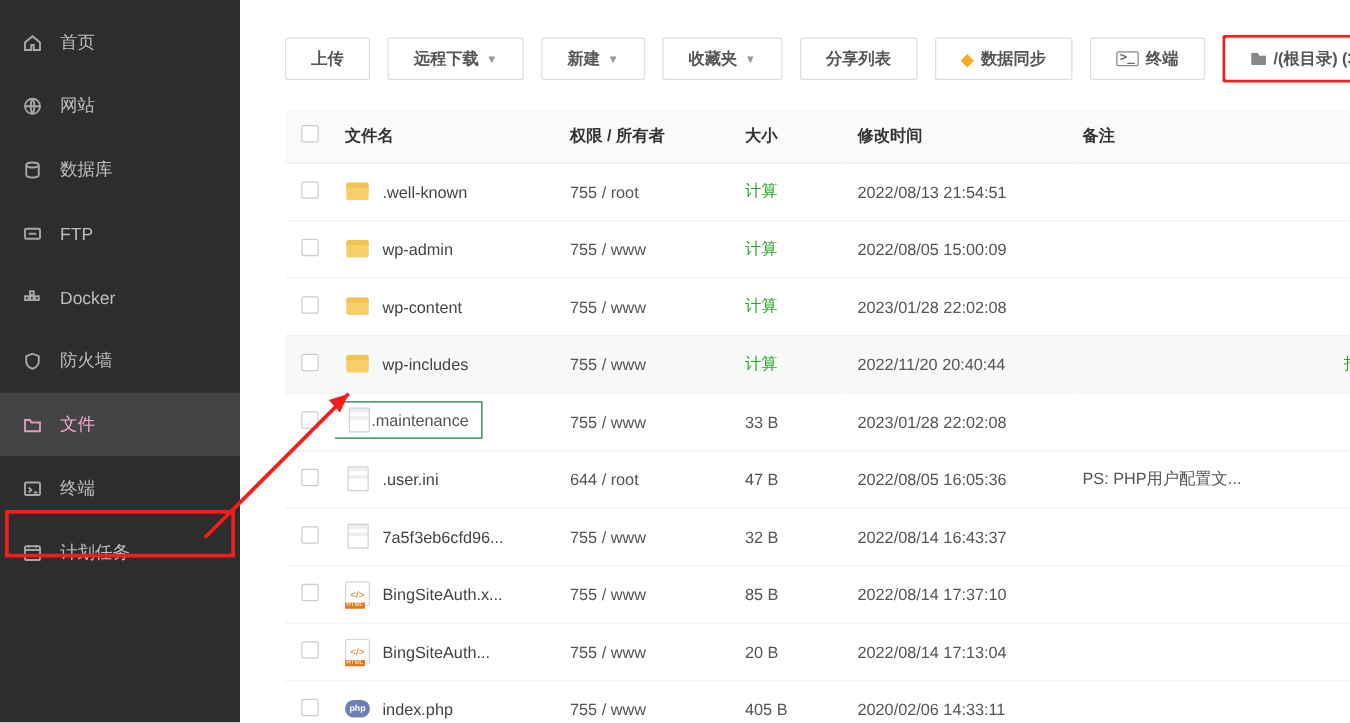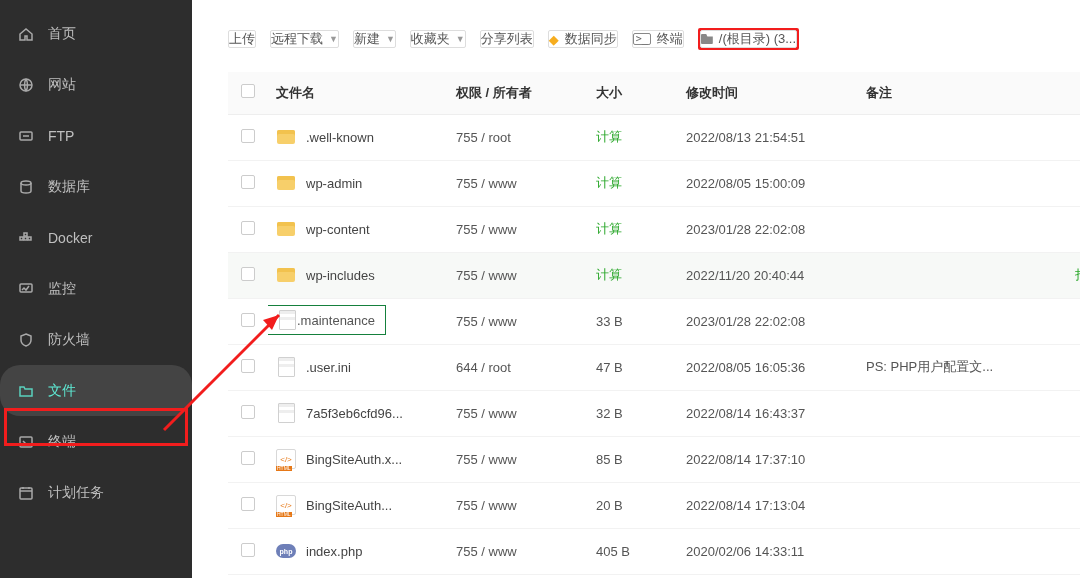--- a/index.html
+++ b/index.html
@@ -27,22 +27,21 @@
   .nav-item {
     display: flex;
     align-items: center;
     height: 51px;
     padding-left: 18px;
     cursor: pointer;
     font-size: 14px;
   }
   .nav-item.active {
     background: #444;
-    color: #5eead4;
-    border-radius: 20px;
+    color: #f9a8d4;
   }
   .nav-icon {
     width: 16px;
     height: 16px;
     margin-right: 14px;
     display: inline-flex;
     align-items: center;
     justify-content: center;
     opacity: 0.85;
   }
@@ -62,30 +61,31 @@
   
   .toolbar {
     display: flex;
     gap: 14px;
     align-items: center;
     flex-wrap: nowrap;
   }
   .tbtn {
     border: 1px solid #ddd;
     background: #fff;
-    height: 18px;
-    padding: 0 0;
+    height: 34px;
+    padding: 0 20px;
     border-radius: 2px;
     font-size: 13px;
     color: #555;
     display: inline-flex;
     align-items: center;
     gap: 6px;
     cursor: pointer;
     white-space: nowrap;
+    font-weight: bold;
   }
   .tbtn .caret { font-size: 9px; color: #999; }
   .tbtn.terminal::before {
     content: ">_";
     font-family: monospace;
     font-size: 10px;
     border: 1px solid #888;
     padding: 0 2px;
     line-height: 1;
     border-radius: 2px;
@@ -244,54 +244,45 @@
           <svg viewBox="0 0 16 16">
             <circle cx="8" cy="8" r="6"></circle>
             <path d="M2 8h12M8 2c2 3 2 9 0 12M8 2c-2 3-2 9 0 12"></path>
           </svg>
         </span>
         <span>网站</span>
       </div>
       <div class="nav-item">
         <span class="nav-icon">
           <svg viewBox="0 0 16 16">
+            <ellipse cx="8" cy="4" rx="5" ry="2"></ellipse>
+            <path d="M3 4v8c0 1.1 2.2 2 5 2s5-.9 5-2V4"></path>
+          </svg>
+        </span>
+        <span>数据库</span>
+      </div>
+      <div class="nav-item">
+        <span class="nav-icon">
+          <svg viewBox="0 0 16 16">
             <rect x="2" y="4" width="12" height="8" rx="1"></rect>
             <path d="M5 8h6"></path>
           </svg>
         </span>
         <span>FTP</span>
-      </div>
-      <div class="nav-item">
-        <span class="nav-icon">
-          <svg viewBox="0 0 16 16">
-            <ellipse cx="8" cy="4" rx="5" ry="2"></ellipse>
-            <path d="M3 4v8c0 1.1 2.2 2 5 2s5-.9 5-2V4"></path>
-          </svg>
-        </span>
-        <span>数据库</span>
       </div>
       <div class="nav-item">
         <span class="nav-icon">
           <svg viewBox="0 0 16 16">
             <rect x="2" y="7" width="3" height="3"></rect>
             <rect x="6" y="7" width="3" height="3"></rect>
             <rect x="10" y="7" width="3" height="3"></rect>
             <rect x="6" y="3" width="3" height="3"></rect>
           </svg>
         </span>
         <span>Docker</span>
-      </div>
-      <div class="nav-item">
-        <span class="nav-icon">
-          <svg viewBox="0 0 16 16">
-            <rect x="2" y="3" width="12" height="8" rx="1"></rect>
-            <path d="M4 9l2-2 2 2 3-4"></path>
-          </svg>
-        </span>
-        <span>监控</span>
       </div>
       <div class="nav-item">
         <span class="nav-icon">
           <svg viewBox="0 0 16 16">
             <path d="M8 2l5 2v4c0 3-2 5-5 6-3-1-5-3-5-6V4z"></path>
           </svg>
         </span>
         <span>防火墙</span>
       </div>
       <div class="nav-item active">

